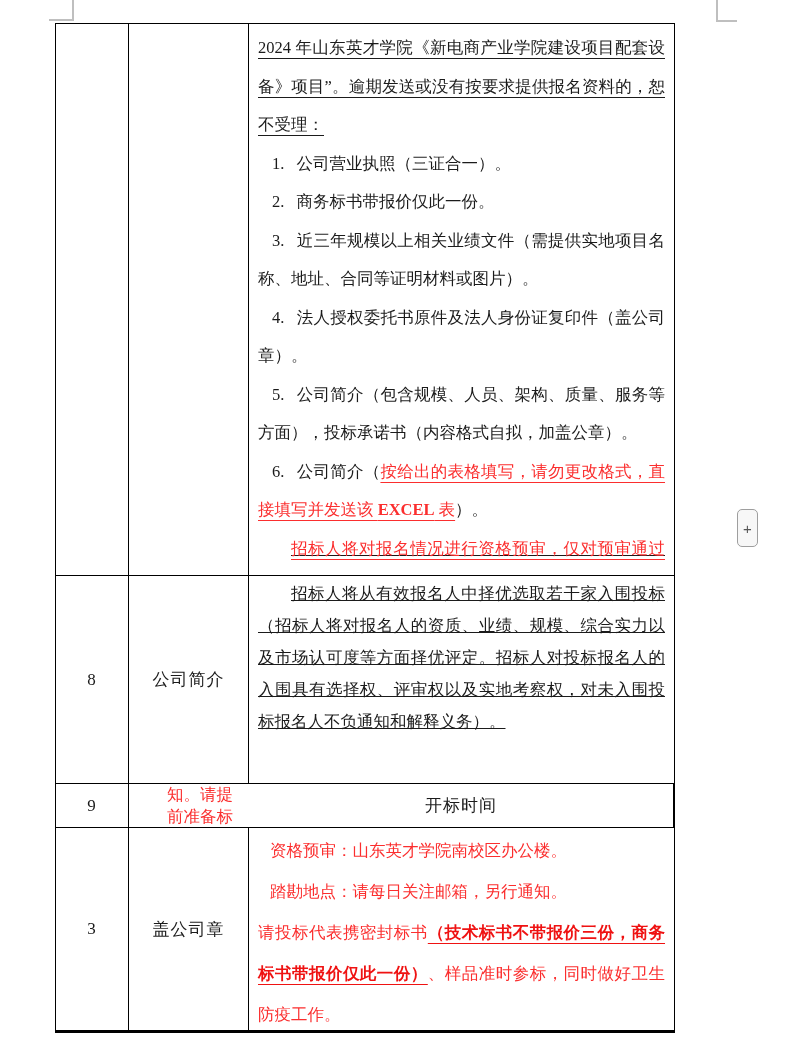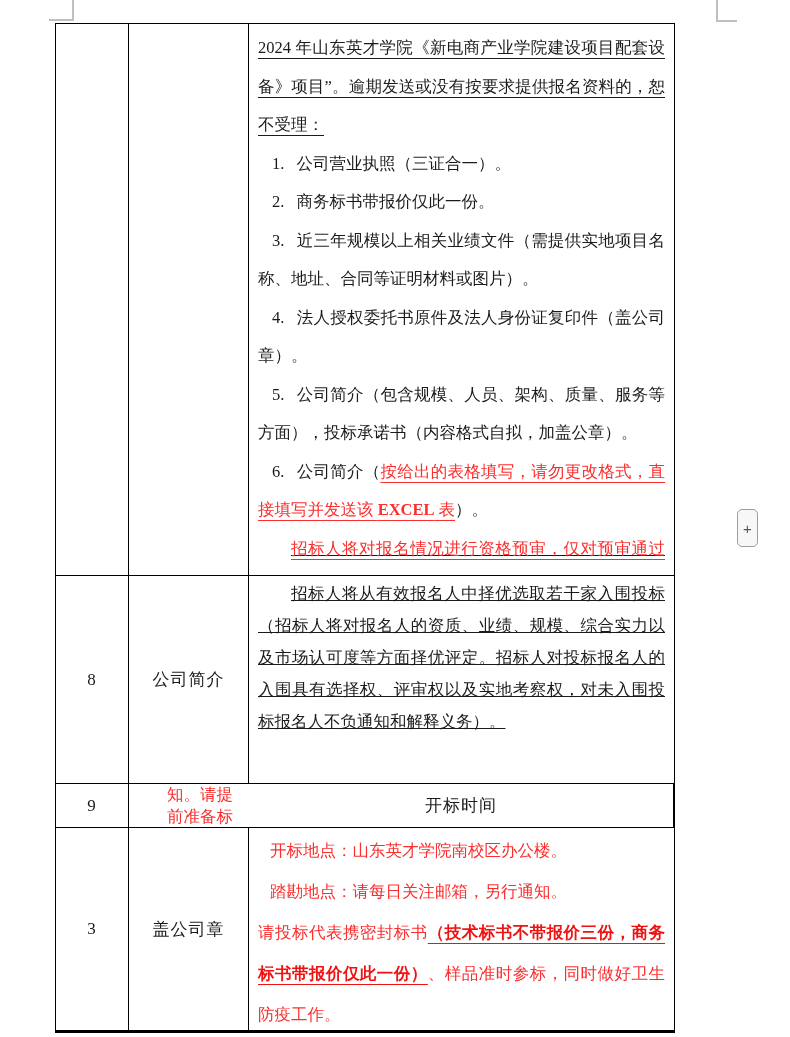--- a/index.html
+++ b/index.html
@@ -140,18 +140,18 @@
       <span>开标时间</span>
     </div>
 
   <div class="c cell-center last-row">
       <span>3</span>
     </div>
   <div class="c cell-center last-row">
       <span>盖公司章</span>
     </div>
   <div class="c last-col last-row content row10">
-    <p class="ind-sm"><span class="red">开标地点：山东英才学院南校区办公楼。</span></p>
+    <p class="ind-sm"><span class="red">资格预审：山东英才学院南校区办公楼。</span></p>
     <p class="ind-sm"><span class="red">踏勘地点：请每日关注邮箱，另行通知。</span></p>
     <p><span class="red">请投标代表携密封标书</span><span class="red-strong u">（技术标书不带报价三份，商务标书带报价仅此一份）</span><span class="red">、样品准时参标，同时做好卫生防疫工作。</span></p>
   </div>
 
 </div>
 
 </body></html>

